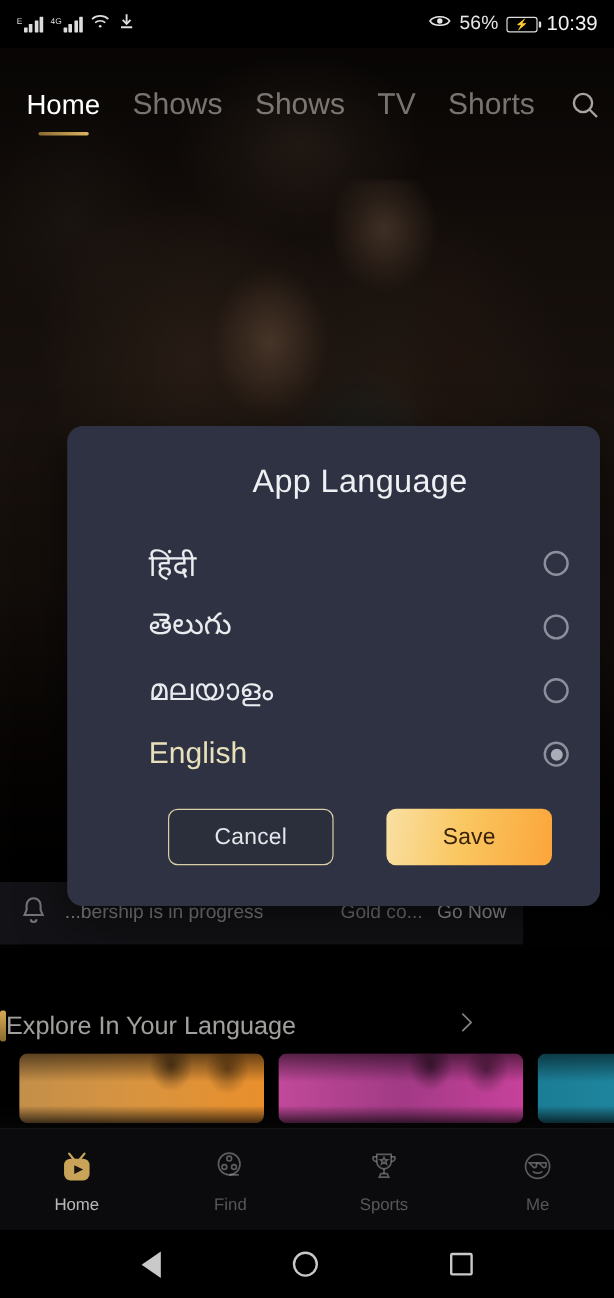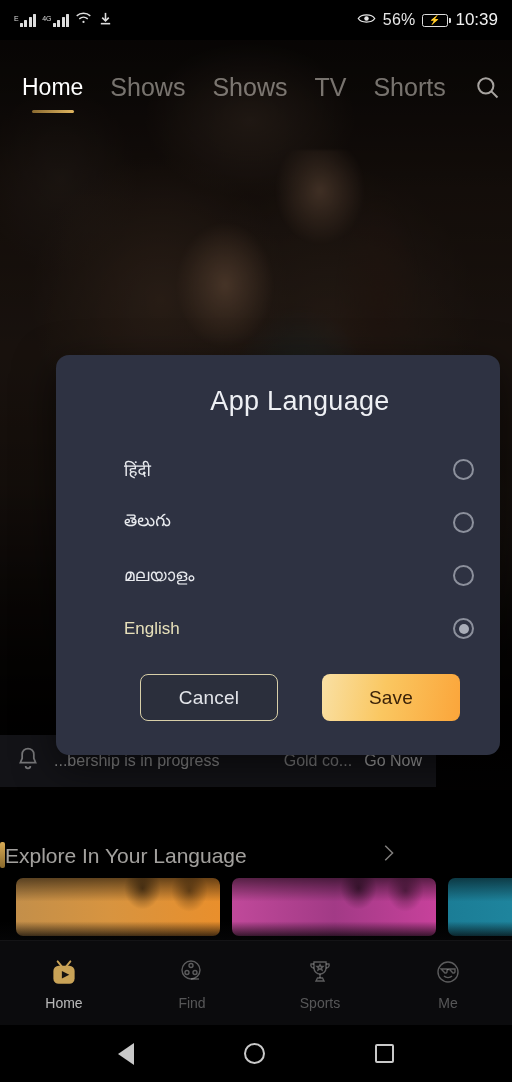--- a/index.html
+++ b/index.html
@@ -188,21 +188,21 @@
     display:flex; flex-direction:column;padding-left:44px;
   }
   .dlg-title{
     color:#eef0f4; font-size:27px; text-align:center;
     margin-top:31px; font-weight:400; letter-spacing:.3px;
   }
   .opt-list{ margin-top:26px; padding:0 24px; }
   .opt{
     height:53px; display:flex; align-items:center; justify-content:space-between;
   }
-  .opt-label{ color:#e9ebef; font-size:17px; }
+  .opt-label{ color:#e9ebef; font-size:25px; }
   .opt.selected .opt-label{ color:#e7e0ba; }
   .radio{
     width:21px; height:21px; border-radius:50%;
     border:2px solid #8c909c; display:flex; align-items:center; justify-content:center;
     margin-right:2px;
   }
   .radio .dot{ width:10px; height:10px; border-radius:50%; background:#a9adb8; display:none; }
   .opt.selected .radio .dot{ display:block; }
   .dlg-actions{
     margin-top:auto; padding:0 40px 34px; display:flex;

